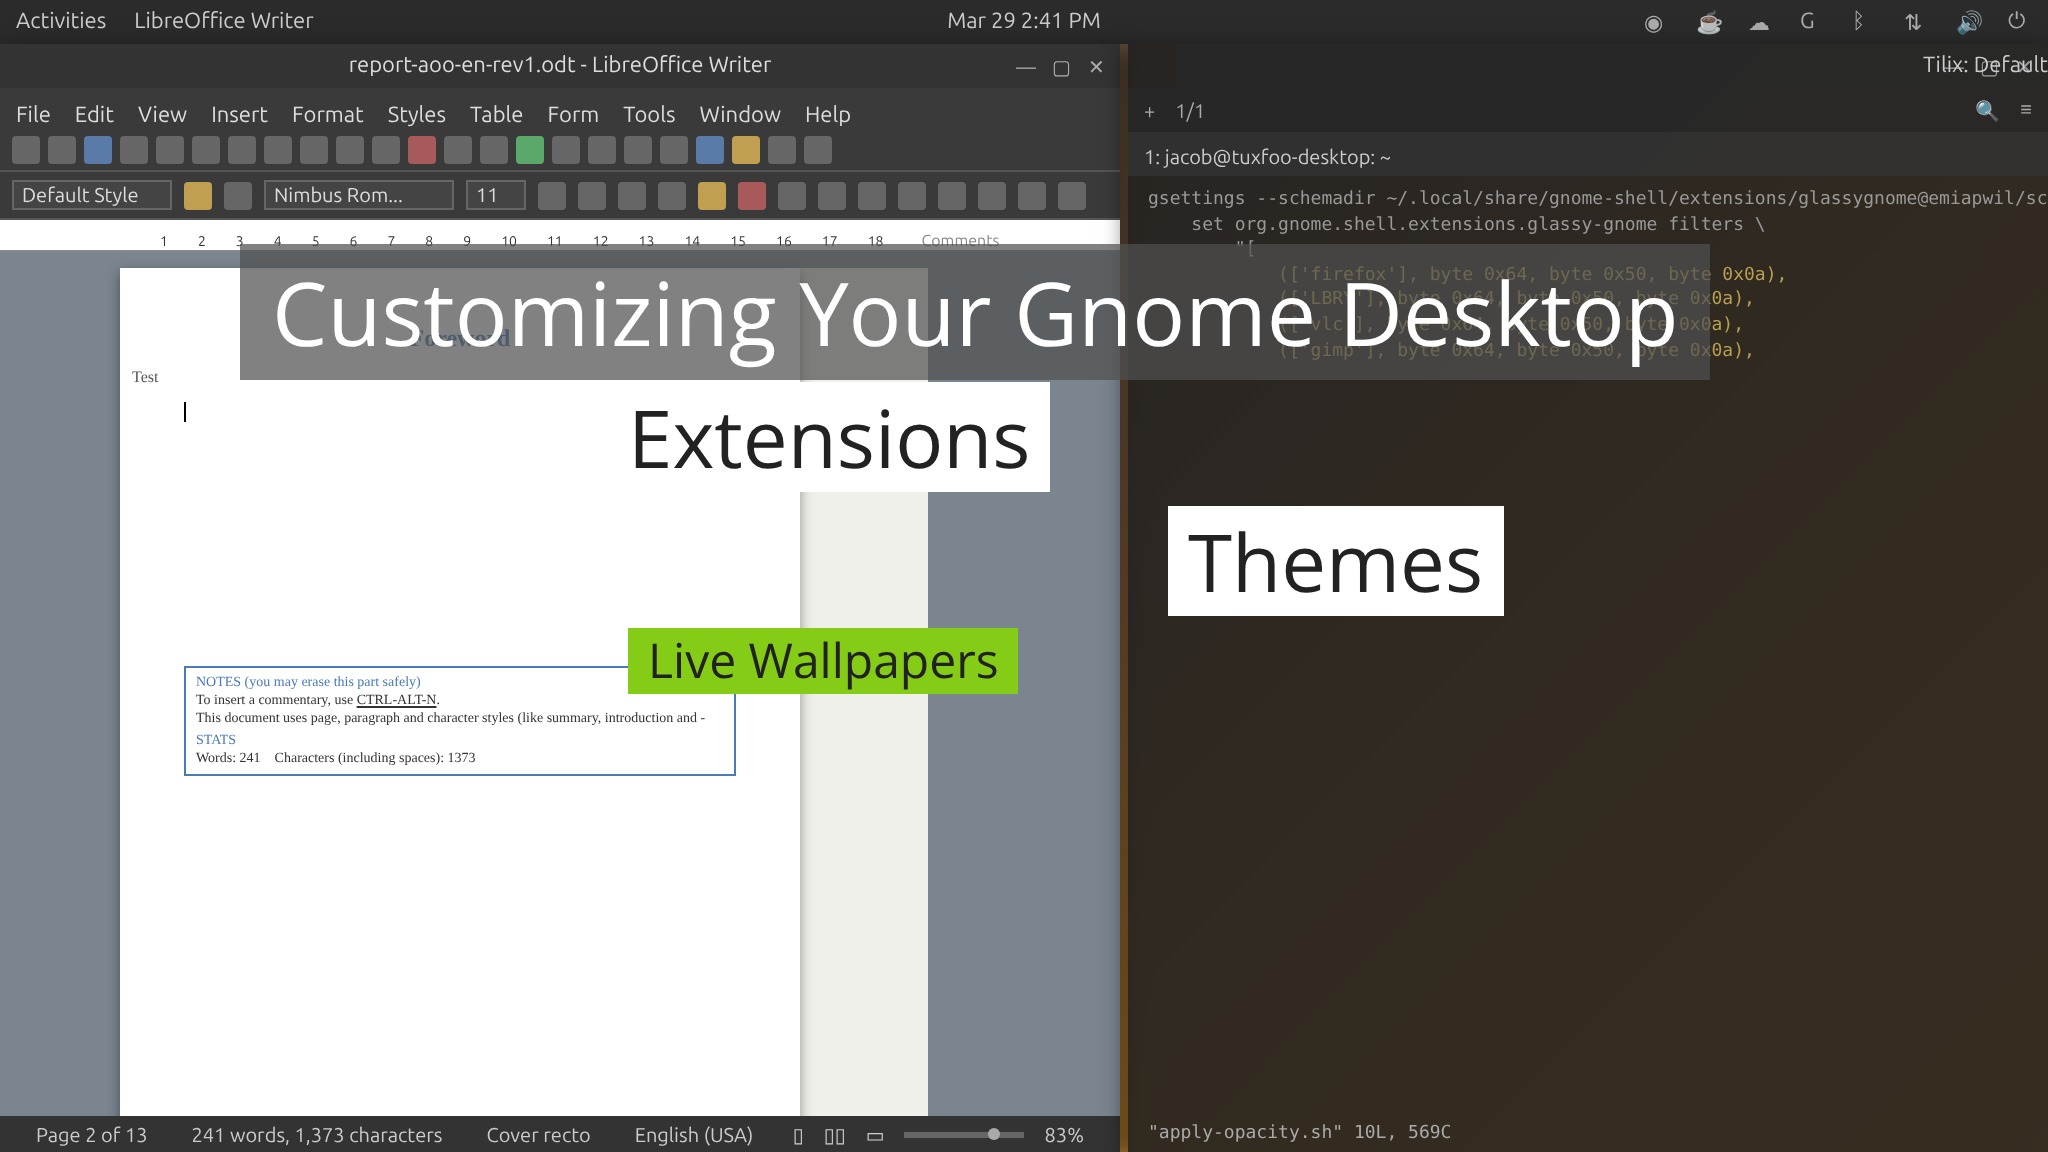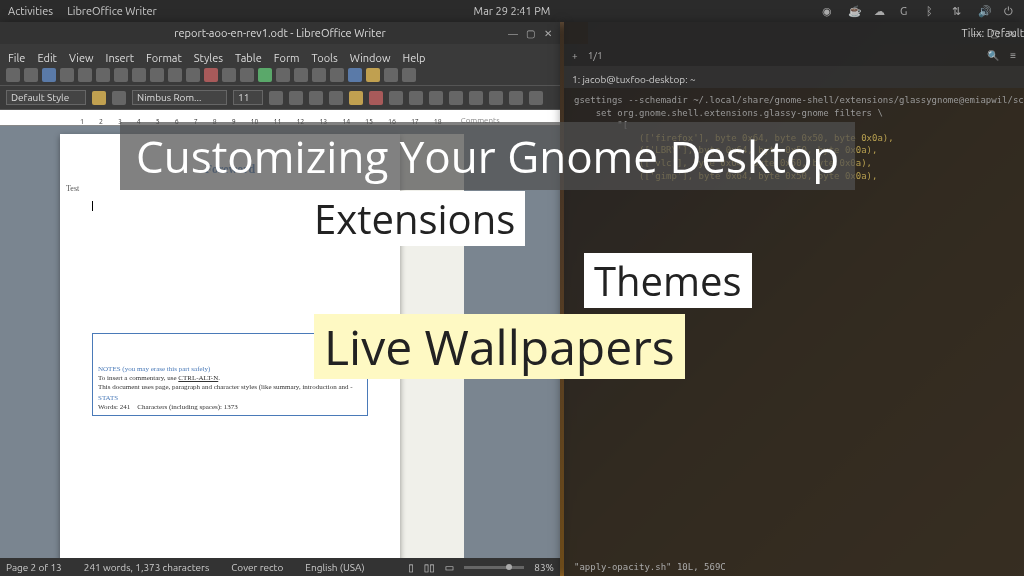--- a/index.html
+++ b/index.html
@@ -106,33 +106,33 @@
 }
 .page-heading { text-align: center; color: #4a7ab8; font-weight: bold; font-size: 12px; margin-bottom: 14px; }
 .cursor-caret { border-left: 1px solid #000; height: 10px; display: inline-block; margin-top: 10px; }
 .notes-box {
   margin-top: 120px;
   border: 1px solid #4a7ab8;
   padding: 3px 5px;
   font-size: 7px;
   line-height: 1.3;
 }
-.notes-title { color: #4a7ab8; margin-top: 28px; }
+.notes-title { color: #4a7ab8; }
 .notes-stats { color: #4a7ab8; margin-top: 2px; }
 .comments-panel {
   width: 65px;
   background: #f0f0ea;
   margin-left: -1px;
 }
 .lo-statusbar {
   height: 18px;
   background: #333;
   display: flex; align-items: center;
   font-size: 10px; color: #ccc;
-  padding: 0 6px; gap: 10px;
+  padding: 0 18px; gap: 10px;
   justify-content: space-between;
 }
 .lo-statusbar .st-left { display: flex; gap: 22px; }
 .lo-statusbar .st-right { display: flex; gap: 10px; align-items: center; }
 .zoom-slider { width: 60px; height: 3px; background: #666; position: relative; }
 .zoom-slider::after { content:''; position:absolute; width:6px; height:6px; background:#aaa; border-radius:50%; left:70%; top:-2px; }
 
 
 .tilix-window {
   position: absolute;
@@ -201,22 +201,22 @@
   padding: 0 10px;
 }
 .ov-thm {
   top: 253px; left: 584px;
   font-size: 40px;
   background: #fff;
   padding: 0 10px;
 }
 .ov-wp {
   top: 314px; left: 314px;
-  font-size: 48px;
-  background: #fef9c3;
+  font-size: 24px;
+  background: #84cc16;
   padding: 0 10px;
 }
 </style>
 </head>
 <body>
 
 <div class="topbar">
   <div class="left">
     <span>Activities</span>
     <span>LibreOffice Writer</span>

